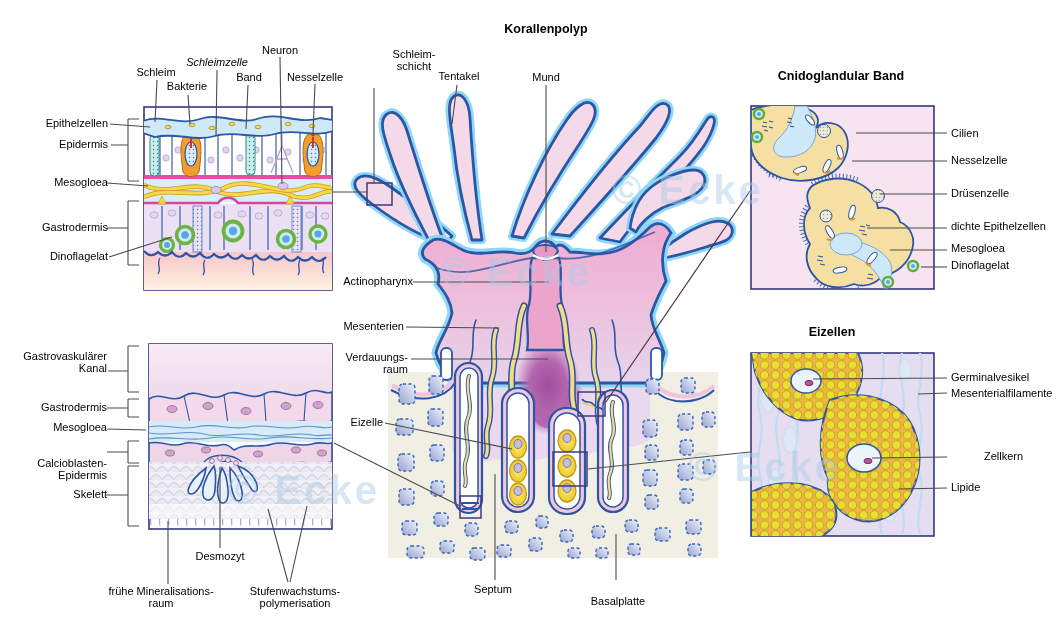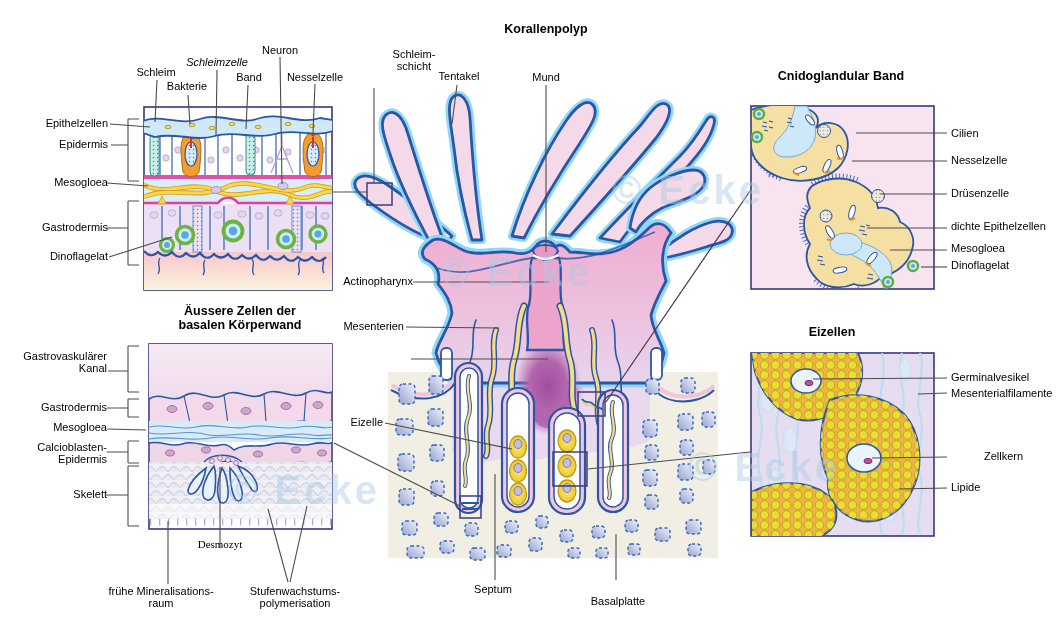--- a/index.html
+++ b/index.html
@@ -532,53 +532,53 @@
 </svg>
 
 <div class="wm" style="left:612px;top:168px;">© Ecke</div>
 <div class="wm" style="left:440px;top:250px;">© Ecke</div>
 <div class="wm" style="left:228px;top:468px;">© Ecke</div>
 <div class="wm" style="left:688px;top:445px;">© Ecke</div>
 
 <div class="ttl ctr" style="left:546px;top:22px;">Korallenpolyp</div>
 <div class="ttl ctr" style="left:841px;top:69px;">Cnidoglandular Band</div>
 <div class="ttl ctr" style="left:832px;top:325px;">Eizellen</div>
-<div class="ttl" style="left:160px;top:304px;width:160px;transform:none;">Äussere Zellen der
-basalen Körperwand</div>
 
 <div class="lbl ctr" style="left:280px;top:44px;">Neuron</div>
 <div class="lbl ctr" style="left:217px;top:56px;font-style:italic;">Schleimzelle</div>
 <div class="lbl ctr" style="left:156px;top:66px;">Schleim</div>
 <div class="lbl ctr" style="left:315px;top:71px;">Nesselzelle</div>
 <div class="lbl ctr" style="left:249px;top:71px;">Band</div>
 <div class="lbl ctr" style="left:187px;top:80px;">Bakterie</div>
 <div class="lbl ral" style="right:955px;top:117px;width:100px;">Epithelzellen</div>
 <div class="lbl ral" style="right:955px;top:138px;width:100px;">Epidermis</div>
 <div class="lbl ral" style="right:955px;top:176px;width:100px;">Mesogloea</div>
 <div class="lbl ral" style="right:955px;top:221px;width:100px;">Gastrodermis</div>
 <div class="lbl ral" style="right:955px;top:250px;width:100px;">Dinoflagelat</div>
 
 <div class="lbl ctr" style="left:374px;top:48px;white-space:pre-line;margin-left:40px;">Schleim-
 schicht</div>
 <div class="lbl ctr" style="left:459px;top:70px;">Tentakel</div>
 <div class="lbl ctr" style="left:546px;top:71px;">Mund</div>
 <div class="lbl ral" style="right:650px;top:275px;width:110px;">Actinopharynx</div>
 <div class="lbl ral" style="right:659px;top:320px;width:110px;">Mesenterien</div>
+<div class="lbl ral" style="right:655px;top:351px;width:110px;">Verdauungs-
+raum</div>
 <div class="lbl ral" style="right:680px;top:416px;width:90px;">Eizelle</div>
 <div class="lbl ctr" style="left:493px;top:583px;">Septum</div>
 <div class="lbl ctr" style="left:618px;top:567px;margin-top:28px;">Basalplatte</div>
 
 <div class="lbl ral" style="right:956px;top:350px;width:105px;">Gastrovaskulärer
 Kanal</div>
 <div class="lbl ral" style="right:956px;top:401px;width:105px;">Gastrodermis</div>
 <div class="lbl ral" style="right:956px;top:421px;width:105px;">Mesogloea</div>
-<div class="lbl ral" style="right:956px;top:441px;width:105px;">Calcioblasten-
+<div class="lbl ral" style="right:956px;top:457px;width:105px;">Calcioblasten-
 Epidermis</div>
 <div class="lbl ral" style="right:956px;top:488px;width:105px;">Skelett</div>
-<div class="lbl ctr" style="left:220px;top:538px;font-family:Liberation Serif, serif;">Desmozyt</div>
+<div class="lbl ctr" style="left:220px;top:550px;">Desmozyt</div>
 <div class="lbl ctr" style="left:161px;top:585px;white-space:pre-line;text-align:center;">frühe Mineralisations-
 raum</div>
 <div class="lbl ctr" style="left:295px;top:585px;white-space:pre-line;text-align:center;">Stufenwachstums-
 polymerisation</div>
 
 <div class="lbl" style="left:951px;top:127px;">Cilien</div>
 <div class="lbl" style="left:951px;top:154px;">Nesselzelle</div>
 <div class="lbl" style="left:951px;top:187px;">Drüsenzelle</div>
 <div class="lbl" style="left:951px;top:220px;">dichte Epithelzellen</div>
 <div class="lbl" style="left:951px;top:242px;">Mesogloea</div>

